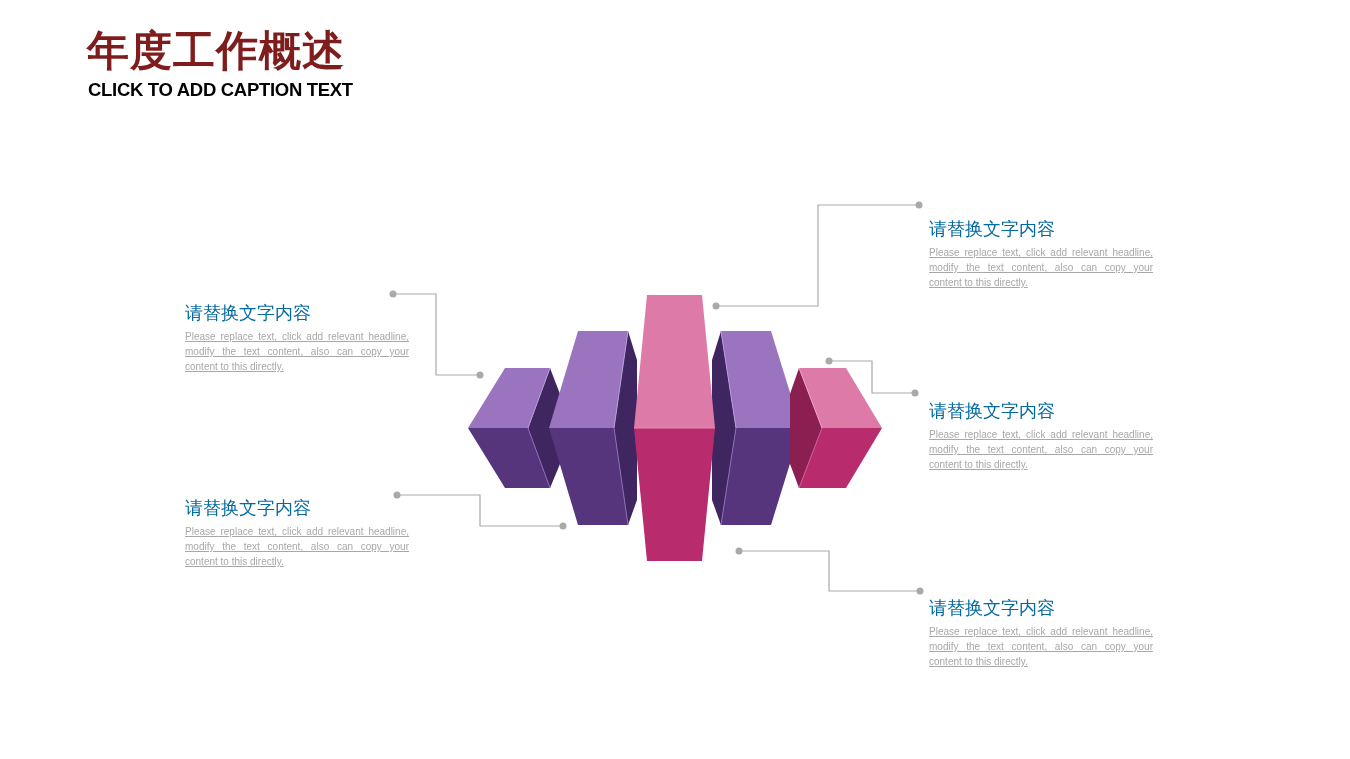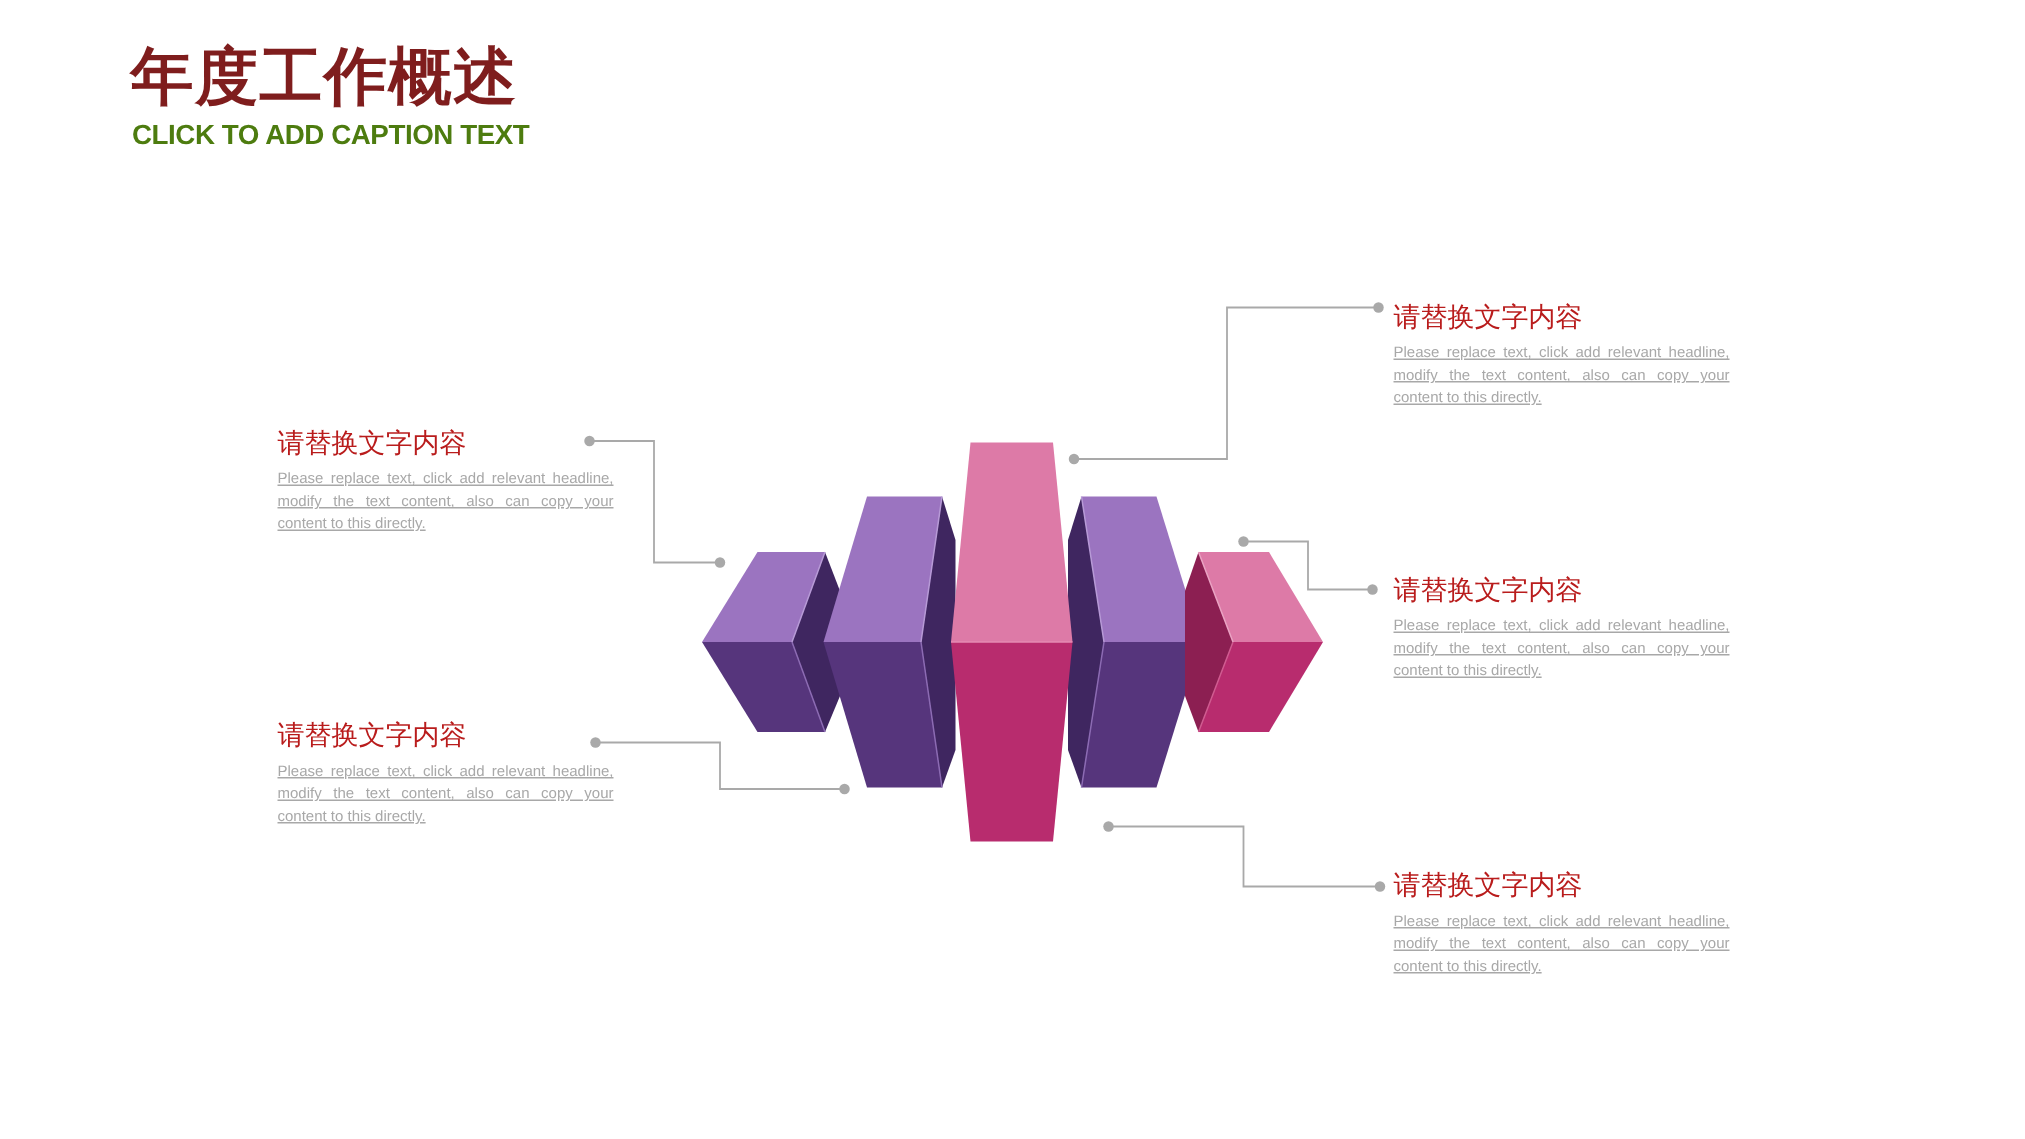--- a/index.html
+++ b/index.html
@@ -1,20 +1,20 @@
 <!DOCTYPE html>
 <html><head>
 <meta charset="utf-8">
 <style>
   html, body { margin:0; padding:0; background:#ffffff; }
   body { width:1350px; height:759px; position:relative; overflow:hidden; font-family:"Liberation Sans", "DejaVu Sans", sans-serif; }
   .title { position:absolute; left:87px; top:26px; font-size:42px; font-weight:bold; color:#7f1d1d; letter-spacing:1px; font-family:"DejaVu Sans", sans-serif; line-height:50px; }
-  .subtitle { position:absolute; left:88px; top:79px; font-size:18.5px; font-weight:bold; color:#4d7c0f; letter-spacing:-0.3px; line-height:22px; }
+  .subtitle { position:absolute; left:88px; top:79px; font-size:18.5px; font-weight:bold; color:#000000; letter-spacing:-0.3px; line-height:22px; }
   .block { position:absolute; width:224px; }
-  .block .h { font-size:18px; color:#b91c1c; line-height:22px; font-family:"DejaVu Sans", sans-serif; font-weight:300; margin-bottom:5px; white-space:nowrap; }
+  .block .h { font-size:18px; color:#0369a1; line-height:22px; font-family:"DejaVu Sans", sans-serif; font-weight:300; margin-bottom:5px; white-space:nowrap;margin-top:17px; }
   .block .p { font-size:10px; color:#a8a8a8; line-height:15px; text-align:justify; text-align-last:left;text-decoration:underline; }
   svg.diagram { position:absolute; left:0; top:0; }
 </style>
 </head>
 <body>
 
 <div class="title">年度工作概述</div>
 <div class="subtitle">CLICK TO ADD CAPTION TEXT</div>
 
 <svg class="diagram" width="1350" height="759" viewBox="0 0 1350 759">

